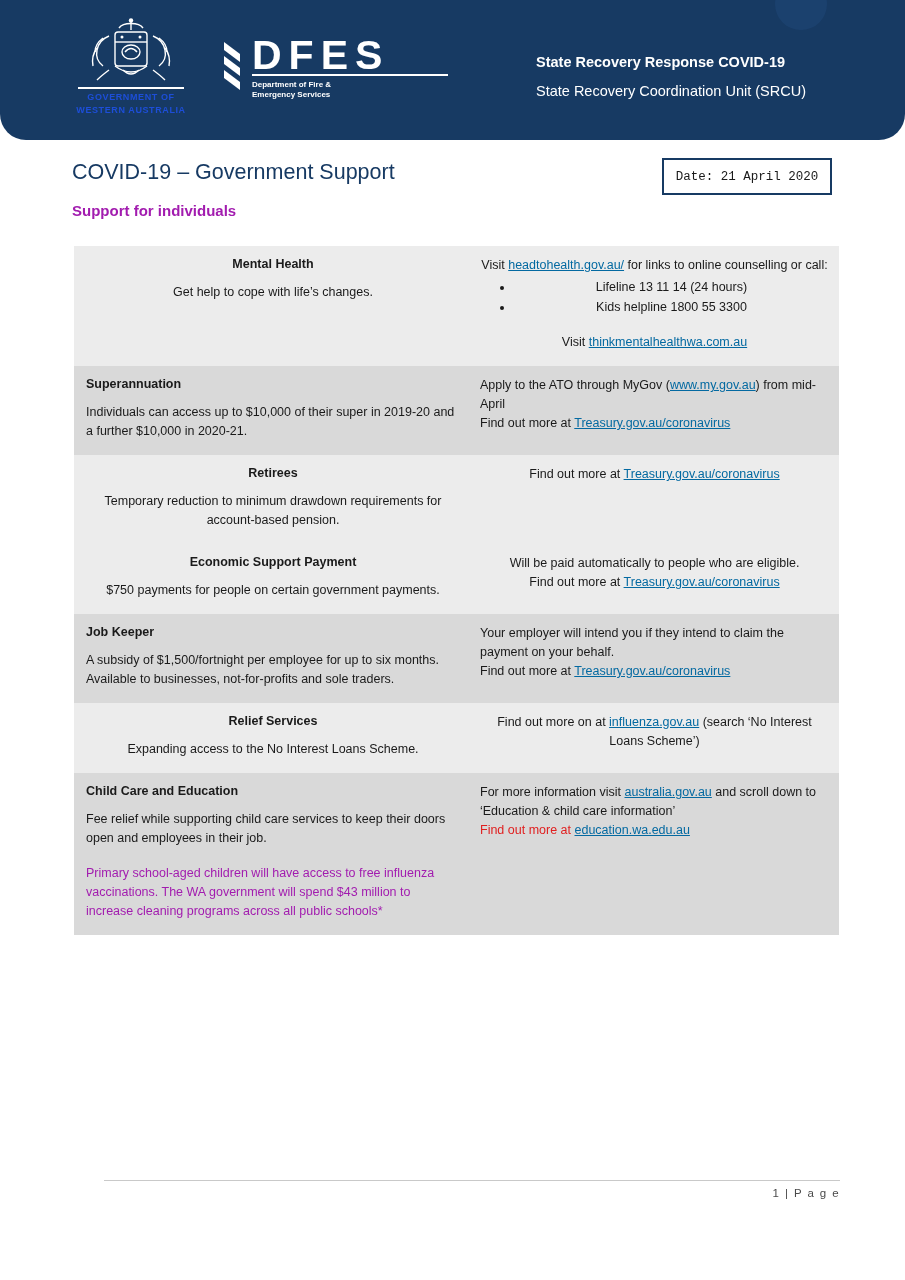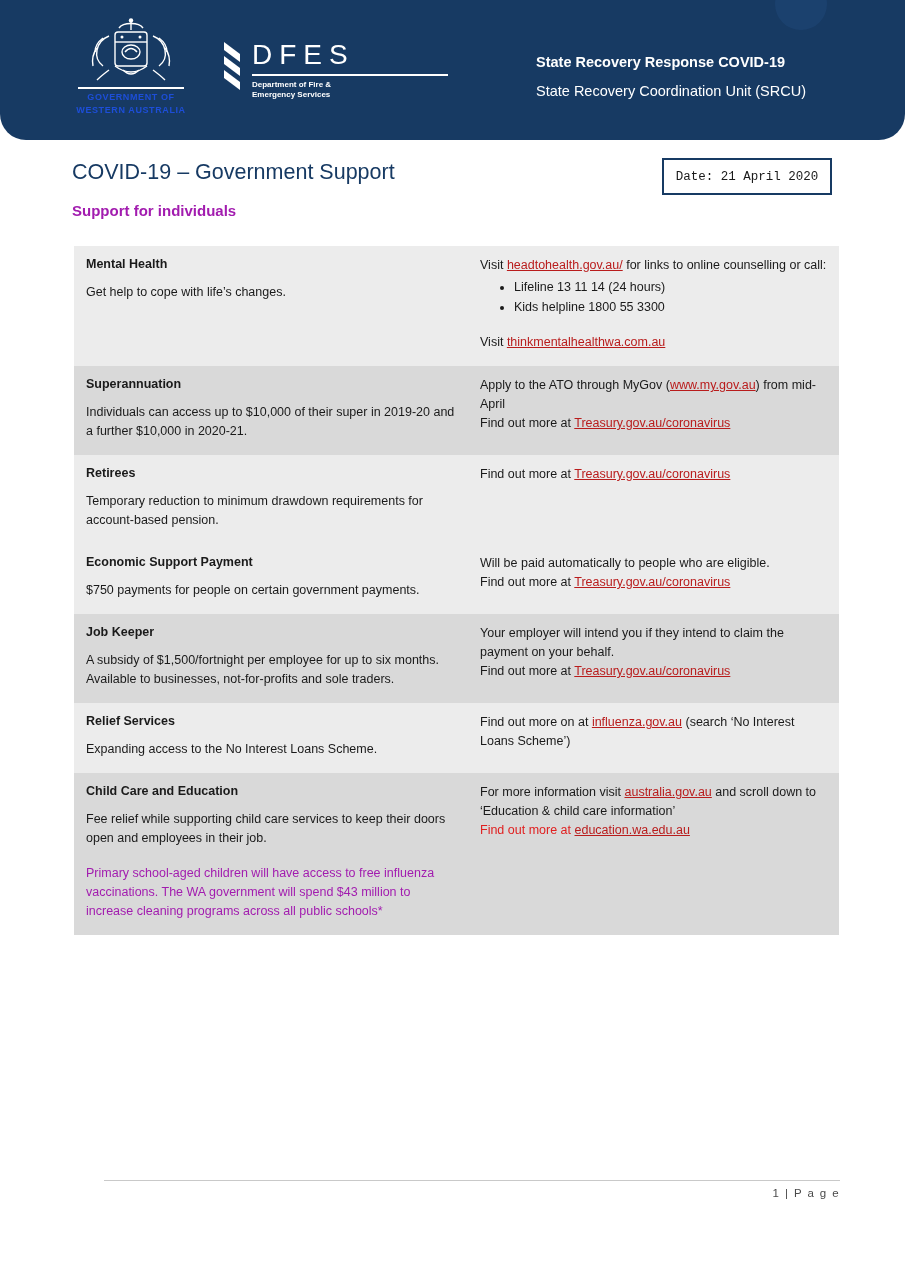--- a/index.html
+++ b/index.html
@@ -71,22 +71,22 @@
 
   
   .dfes {
     position: absolute;
     left: 222px;
     top: 38px;
     width: 230px;
     color: #ffffff;
   }
   .dfes-word {
-    font-size: 28px;
-    font-weight: normal;
+    font-size: 41px;
+    font-weight: bold;
     letter-spacing: 7px;
     line-height: 34px;
   }
   .dfes-rule {
     width: 196px;
     height: 2px;
     background: #ffffff;
     margin: 2px 0 4px 0;
   }
   .dfes-sub {
@@ -164,21 +164,21 @@
     top: 245px;
     width: 765px;
     border-top: 1px solid #ffffff;
   }
   .row {
     display: flex;
     width: 765px;
     align-items: stretch;
   }
   .row.shade { background: #d9d9d9; }
-  .row.plain { background: #ececec; }
+  .row.plain { background: #ececec; text-align: center; }
   .cell-l {
     width: 400px;
     padding: 10px 14px 14px 12px;
   }
   .cell-r {
     width: 365px;
     padding: 10px 10px 14px 6px;
   }
   .item-head {
     font-size: 12.5px;
@@ -194,21 +194,21 @@
   }
   .item-body.red { color: #a21caf; margin-top: 16px; }
   .r-line {
     font-size: 12.5px;
     color: #1a1a1a;
     line-height: 19px;
   }
   .r-line + .r-line { margin-top: 0; }
   .r-gap { margin-top: 16px; }
   a.lnk {
-    color: #b91c1c;
+    color: #0369a1;
     text-decoration: underline;
   }
   ul.bullets {
     margin: 2px 0 0 34px;
   }
   ul.bullets li {
     font-size: 12.5px;
     line-height: 20px;
     color: #1a1a1a;
   }

